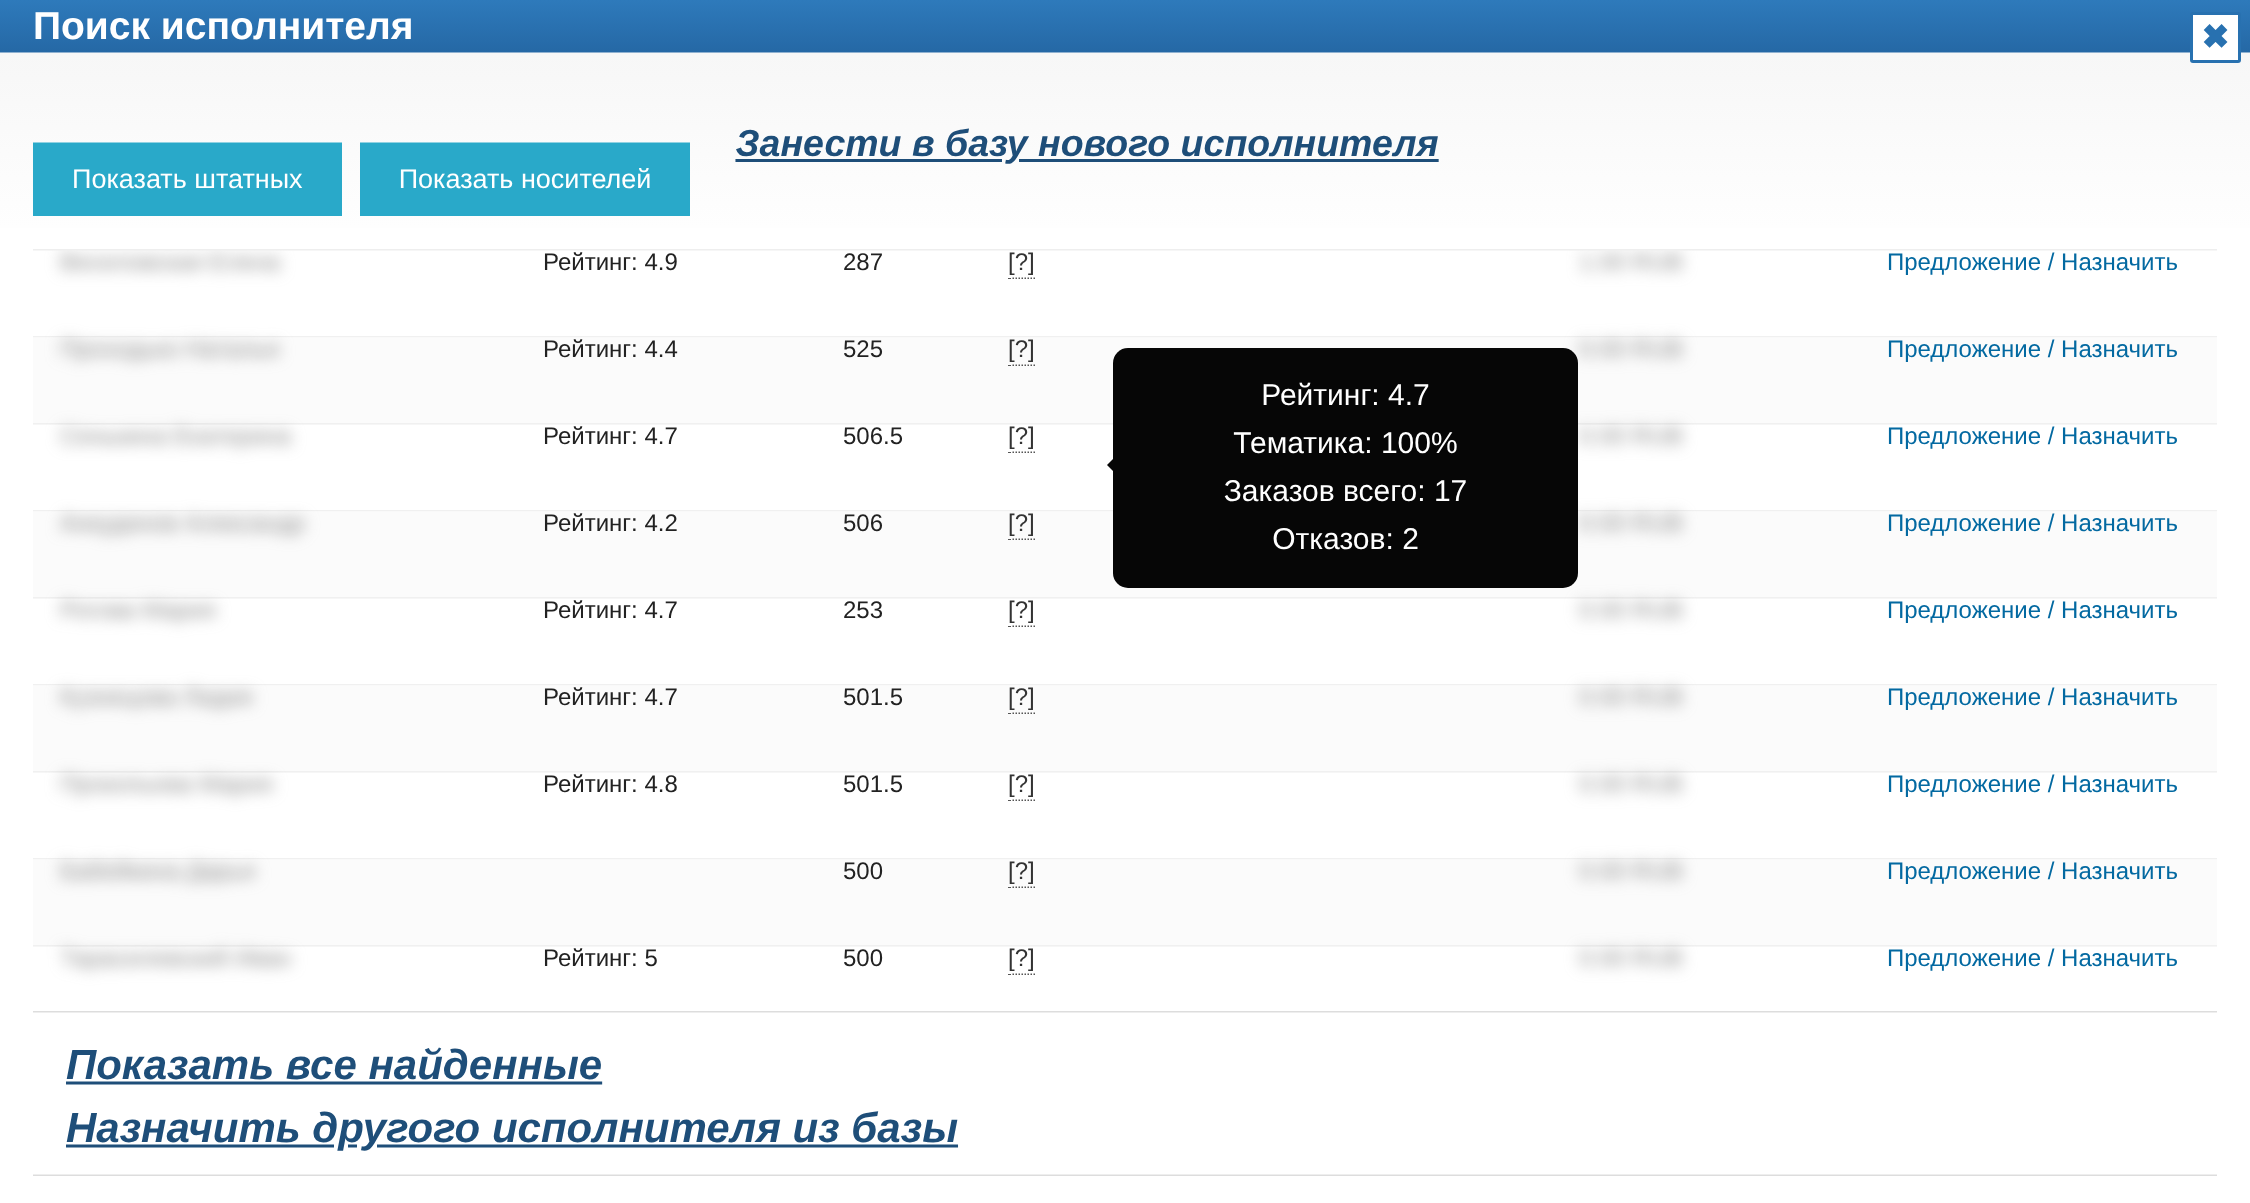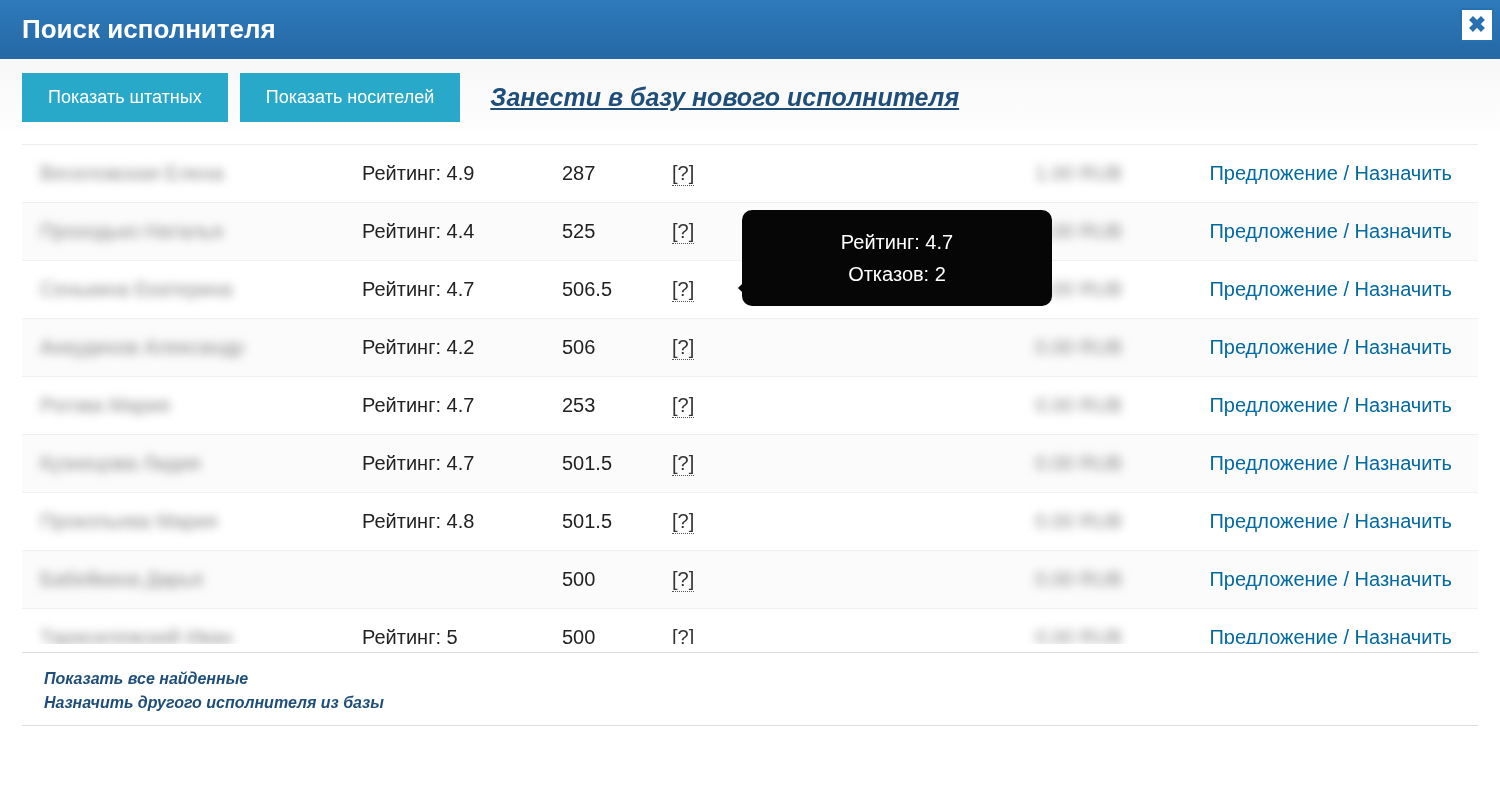--- a/index.html
+++ b/index.html
@@ -7,21 +7,21 @@
     font-family: Arial, Helvetica, sans-serif;
     background: #fff;
     width: 1500px;
     height: 802px;
     overflow: hidden;
   }
   .modal-header {
     background: #2871b0;
     background: linear-gradient(to bottom, #2e7abb 0%, #2568a5 100%);
     color: #fff;
-    padding: 14px 22px;
+    padding: 2px 22px;
     font-size: 26px;
     font-weight: bold;
     position: relative;
   }
   .close-btn {
     position: absolute;
     right: 6px;
     top: 8px;
     background: #fff;
     color: #2871b0;
@@ -43,42 +43,42 @@
     align-items: center;
     gap: 12px;
   }
   .btn-teal {
     background: #29a9c9;
     color: #fff;
     border: none;
     padding: 14px 26px;
     font-size: 18px;
     cursor: pointer;
+    margin-top: 46px;
   }
   .toolbar .link {
     color: #1e4e79;
     font-weight: bold;
     font-style: italic;
     font-size: 25px;
     text-decoration: underline;
     margin-left: 18px;
     cursor: pointer;
   }
   .table-wrap {
     margin: 14px 22px 0 22px;
     height: 500px;
     overflow: hidden;
     border-top: 1px solid #eee;
     position: relative;
   }
   .trow {
     display: flex;
-    align-items: center;
     height: 58px;
-    font-size: 20px;
+    font-size: 16px;
     color: #222;
     border-bottom: 1px solid #f0f0f0;
   }
   .trow:nth-child(even) { background: #fbfbfb; }
   .col-name   { width: 340px; padding-left: 18px; }
   .col-rating { width: 200px; }
   .col-score  { width: 110px; }
   .col-help   { width: 290px; }
   .col-price  { width: 190px; text-align: right; padding-right: 30px; }
   .col-actions{ flex: 1; text-align: right; padding-right: 26px; color: #0369a1; }
@@ -114,21 +114,22 @@
   .footer-links {
     padding: 14px 22px 0 22px;
     border-top: 1px solid #ddd;
     margin: 8px 22px 0 22px;
   }
   .footer-links .flink {
     display: block;
     color: #1e4e79;
     font-weight: bold;
     font-style: italic;
-    font-size: 16px;
+    font-size: 28px;
+    text-decoration: underline;
     cursor: pointer;
     line-height: 1.5;
   }
   .footer-rule {
     margin: 10px 22px 0 22px;
     border-top: 1px solid #ddd;
   }
 </style>
 </head>
 <body>
@@ -218,20 +219,26 @@
       <div class="col-score">500</div>
       <div class="col-help"><span class="help-link">[?]</span></div>
       <div class="col-price blur">0.00 RUB</div>
       <div class="col-actions"><span class="action-link">Предложение</span><span> / </span><span class="action-link">Назначить</span></div>
     </div>
     <div class="tooltip">
     <div>
       <span>Рейтинг: </span><span>4.7</span>
     </div>
     <div>
+      <span>Тематика: </span><span>100%</span>
+    </div>
+    <div>
+      <span>Заказов всего: </span><span>17</span>
+    </div>
+    <div>
       <span>Отказов: </span><span>2</span>
     </div>
   </div>
 
 </div>
 
 <div class="footer-links">
   <a class="flink">Показать все найденные</a>
   <a class="flink">Назначить другого исполнителя из базы</a>
 </div>

